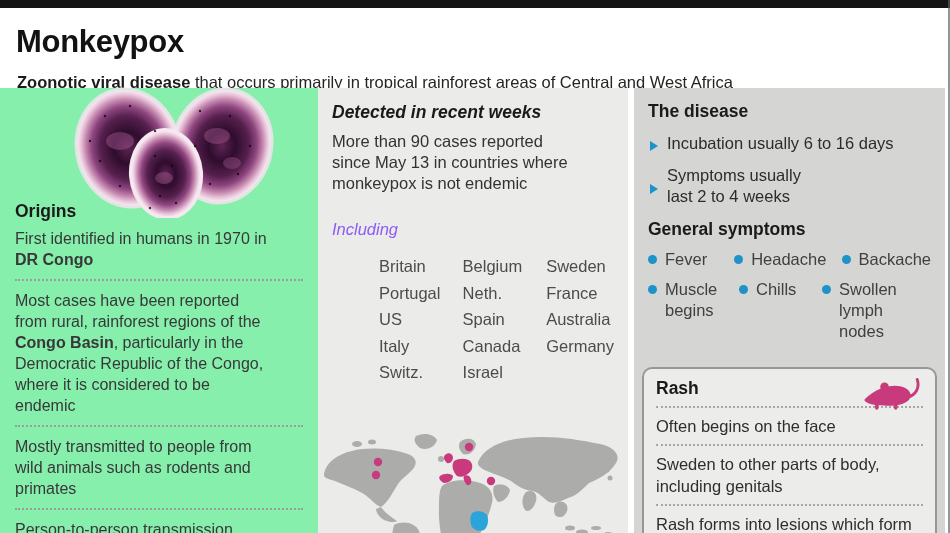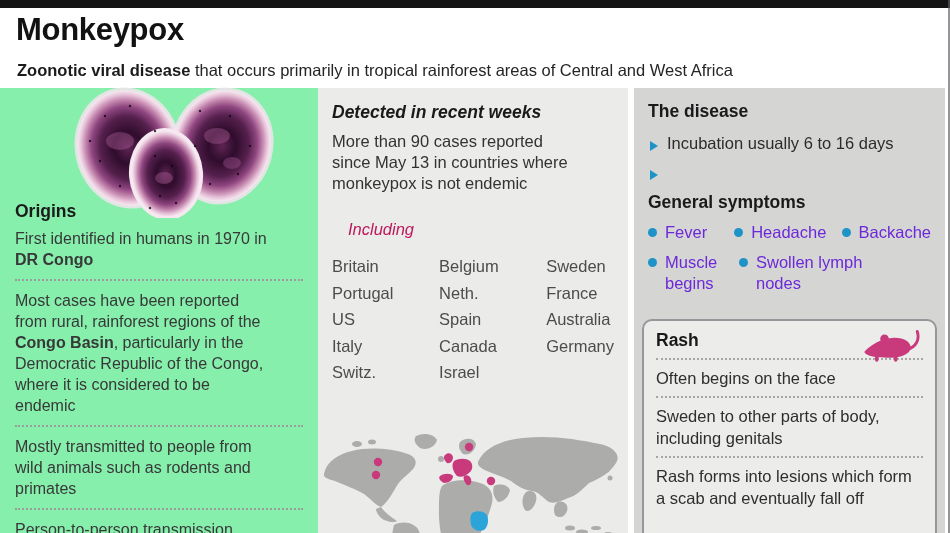--- a/index.html
+++ b/index.html
@@ -4,21 +4,21 @@
 <style>
   html,body{margin:0;padding:0;background:#ffffff;}
   .frame{
     position:relative;width:950px;height:533px;overflow:hidden;background:#ffffff;
     font-family:"Liberation Sans","DejaVu Sans",sans-serif;color:#222;
   }
   .topbar{position:absolute;top:0;left:0;right:0;height:8px;background:#141414;}
   .edge-right{position:absolute;top:0;right:0;bottom:0;width:2px;background:#5d5d62;opacity:.65;}
 
   
-  .hdr{position:absolute;top:8px;left:0;right:2px;height:80px;background:#fff;}
+  .hdr{position:absolute;top:20px;left:0;right:2px;height:80px;background:#fff;}
   .title{position:absolute;left:16px;top:4px;font-size:31px;font-weight:bold;color:#121212;letter-spacing:-.3px;}
   .subtitle{position:absolute;left:17px;top:53px;font-size:16.5px;color:#252525;}
   .subtitle b{color:#1b1b1b;}
 
   
   .cols{position:absolute;top:88px;left:0;right:0;bottom:0;display:flex;}
   .col{box-sizing:border-box;position:relative;}
   .left{width:318px;background:#86efac;padding:0 10px 0 15px;}
   .mid{width:310px;background:#ebebe9;padding:13px 14px;}
   .gutter{width:6px;background:#fff;}
@@ -31,35 +31,35 @@
 
   
   .virus-wrap{position:absolute;left:60px;top:-2px;width:222px;height:132px;}
   .left h2.sec{margin-top:112px;}
   .left .body{max-width:258px;margin-top:6px;}
   .left .dots{width:288px;margin:9px 0;}
 
   
   .mid h2.sec{font-style:italic;}
   .summary{margin-top:8px;max-width:252px;font-size:16.5px;color:#333;}
-  .including{font-style:italic;font-size:16.5px;color:#be185d;margin-top:26px;margin-left:16px;}
-  .countries{display:flex;margin-top:14px;}
+  .including{font-style:italic;font-size:16.5px;color:#8b5cf6;margin-top:26px;}
+  .countries{display:flex;margin-top:14px;margin-left:47px;}
   .cc{display:flex;flex-direction:column;font-size:16.5px;line-height:26.5px;color:#4c4c4c;}
   .cc1{width:112px;}.cc2{width:112px;}.cc3{flex:1;}
   .map{position:absolute;left:0;top:340px;width:310px;height:140px;}
 
   
   .dbullets{margin-top:11px;}
   .dbullet{display:flex;align-items:center;margin-bottom:11px;font-size:16.5px;line-height:21px;color:#2c2c2c;}
   .tri{width:0;height:0;border-left:8px solid var(--bullet_blue,#1e93c7);border-top:5px solid transparent;
        border-bottom:5px solid transparent;margin:5px 9px 0 2px;flex:none;}
   .dbullet.b2 .btext{max-width:160px;}
   .gsym{margin-top:19px;}
   .symrow{display:flex;margin-top:9px;}
-  .sym{display:flex;align-items:flex-start;font-size:16.5px;line-height:21px;color:#6d28d9;}
+  .sym{display:flex;align-items:flex-start;font-size:16.5px;line-height:21px;color:#404040;}
   .sdot{width:9px;height:9px;border-radius:50%;background:var(--bullet_blue,#1e93c7);margin:6px 8px 0 0;flex:none;}
   .s0{width:89px;}.s1{width:111px;}.s2{flex:1;}
   .s3{width:91px;}.s4{width:83px;}.s5{flex:1;}
   .s3 .stext{max-width:60px;}
   .s5 .stext{max-width:120px;}
 
   .rash{margin:25px -6px 0 -6px;background:#ececea;border:2px solid #97979b;border-radius:10px;
         padding:8px 12px 10px;min-height:230px;position:relative;}
   .rash h2.sec{margin:0;}
   .rat{position:absolute;right:10px;top:7px;width:62px;height:38px;}
@@ -208,20 +208,21 @@
 
     <div class="col right">
       <h2 class="sec">The disease</h2>
       <div class="dbullets">
         <div class="dbullet b1">
           <span class="tri"></span>
           <span class="btext">Incubation usually 6 to 16 days</span>
         </div>
         <div class="dbullet b2">
           <span class="tri"></span>
+          <span class="btext">Symptoms usually last 2 to 4 weeks</span>
         </div>
       </div>
 
       <h2 class="sec gsym">General symptoms</h2>
       <div class="symrow">
         <div class="sym s0">
             <span class="sdot"></span>
             <span class="stext">Fever</span>
           </div>
         <div class="sym s1">
@@ -230,20 +231,24 @@
           </div>
         <div class="sym s2">
             <span class="sdot"></span>
             <span class="stext">Backache</span>
           </div>
       </div>
       <div class="symrow">
         <div class="sym s3">
             <span class="sdot"></span>
             <span class="stext">Muscle begins</span>
+          </div>
+        <div class="sym s4">
+            <span class="sdot"></span>
+            <span class="stext">Chills</span>
           </div>
         <div class="sym s5">
             <span class="sdot"></span>
             <span class="stext">Swollen lymph nodes</span>
           </div>
       </div>
 
       <div class="rash">
         <svg class="rat" viewBox="0 0 72 42">
           <g style="fill:var(--case_pink,#c93a7c)">

